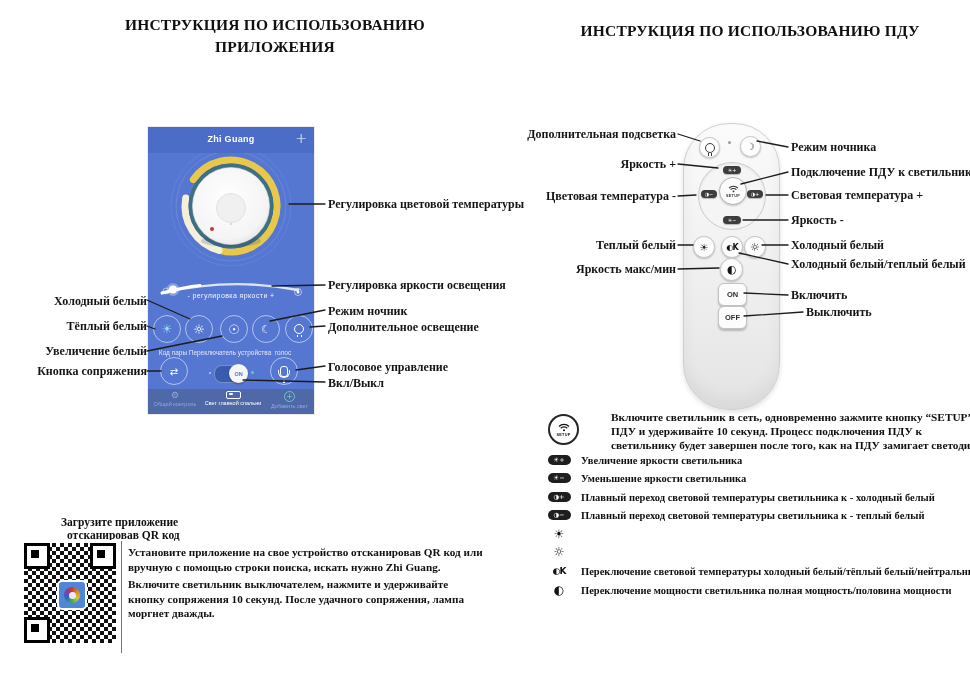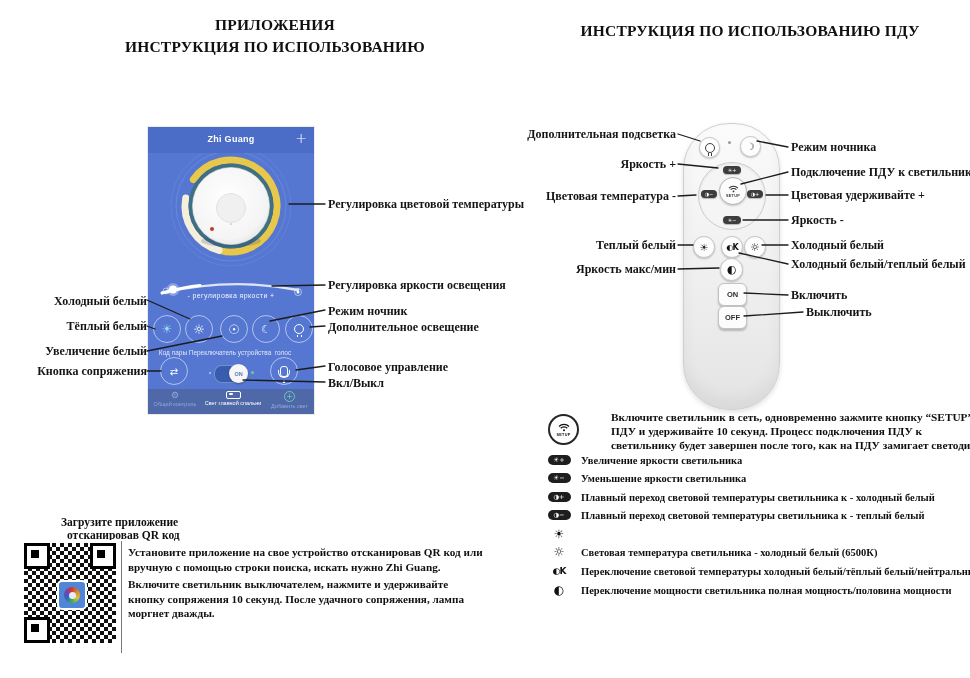--- a/index.html
+++ b/index.html
@@ -100,22 +100,22 @@
   .para{position:absolute;left:128px;width:358px;font:bold 11.2px "Liberation Serif",serif;
         color:#101010;line-height:1.3;}
   #lines{position:absolute;left:0;top:0;z-index:6;pointer-events:none;}
 </style>
 </head>
 <body>
 
 <div id="page">
 
   <div class="title" style="left:60px;top:14px;width:430px;">
+    <div>ИНСТРУКЦИЯ ПО ИСПОЛЬЗОВАНИЮ</div>
     <div>ПРИЛОЖЕНИЯ</div>
-    <div>ИНСТРУКЦИЯ ПО ИСПОЛЬЗОВАНИЮ</div>
   </div>
   <div class="title" style="left:540px;top:20px;width:420px;">ИНСТРУКЦИЯ ПО ИСПОЛЬЗОВАНИЮ ПДУ</div>
 
   <div id="phone">
     <svg class="body-art" width="166" height="287" viewBox="0 0 166 287">
       <circle cx="83" cy="79" r="60" fill="none" stroke="rgba(255,255,255,.08)" stroke-width="1"></circle>
       <circle cx="83" cy="79" r="55" fill="none" stroke="rgba(255,255,255,.12)" stroke-width="1"></circle>
       <path d="M45.3,52.6 A46,46 0 1 1 71.1,123.4" fill="none" stroke="#e8c84b" stroke-width="7" stroke-linecap="round"></path>
       <path d="M71.1,123.4 A46,46 0 0 1 37.7,71.0" fill="none" stroke="#f3efdb" stroke-width="7" stroke-linecap="round"></path>
       <circle cx="83" cy="79" r="40" fill="none" stroke="#3f6f82" stroke-width="5"></circle>
@@ -253,21 +253,21 @@
   </div>
 
   <div class="callout" style="right:294px;top:127px;">Дополнительная подсветка</div>
   <div class="callout" style="right:294px;top:157px;">Яркость +</div>
   <div class="callout" style="right:294px;top:189px;">Цветовая температура -</div>
   <div class="callout" style="right:294px;top:238px;">Теплый белый</div>
   <div class="callout" style="right:294px;top:262px;">Яркость макс/мин</div>
 
   <div class="callout" style="left:791px;top:140px;">Режим ночника</div>
   <div class="callout" style="left:791px;top:165px;">Подключение ПДУ к светильнику</div>
-  <div class="callout" style="left:791px;top:188px;">Цветовая удерживайте +</div>
+  <div class="callout" style="left:791px;top:188px;">Световая температура +</div>
   <div class="callout" style="left:791px;top:213px;">Яркость -</div>
   <div class="callout" style="left:791px;top:238px;">Холодный белый</div>
   <div class="callout" style="left:791px;top:257px;">Холодный белый/теплый белый</div>
   <div class="callout" style="left:791px;top:288px;">Включить</div>
   <div class="callout" style="left:806px;top:305px;">Выключить</div>
 
   <div id="setup-icon">
     <svg width="12" height="9" viewBox="0 0 24 18">
       <path d="M2 7 A14 14 0 0 1 22 7" fill="none" stroke="#111" stroke-width="2.4"></path>
       <path d="M5.5 10.5 A9 9 0 0 1 18.5 10.5" fill="none" stroke="#111" stroke-width="2.4"></path>
@@ -303,21 +303,20 @@
   </div>
   <div class="legend-row" style="top:527px;">
     <span class="legend-icon">
         <span class="legend-sun">☀</span>
       </span>
   </div>
   <div class="legend-row" style="top:545px;">
     <span class="legend-icon">
         <span class="legend-sun">☼</span>
       </span>
-    <span class="legend-label">Световая температура светильника - холодный белый (6500К)</span>
   </div>
   <div class="legend-row" style="top:564px;">
     <span class="legend-icon">
         <span class="legend-halfk">◐K</span>
       </span>
     <span class="legend-label">Переключение световой температуры холодный белый/тёплый белый/нейтральный белый</span>
   </div>
   <div class="legend-row" style="top:583px;">
     <span class="legend-icon">
         <span class="legend-sun">◐</span>

